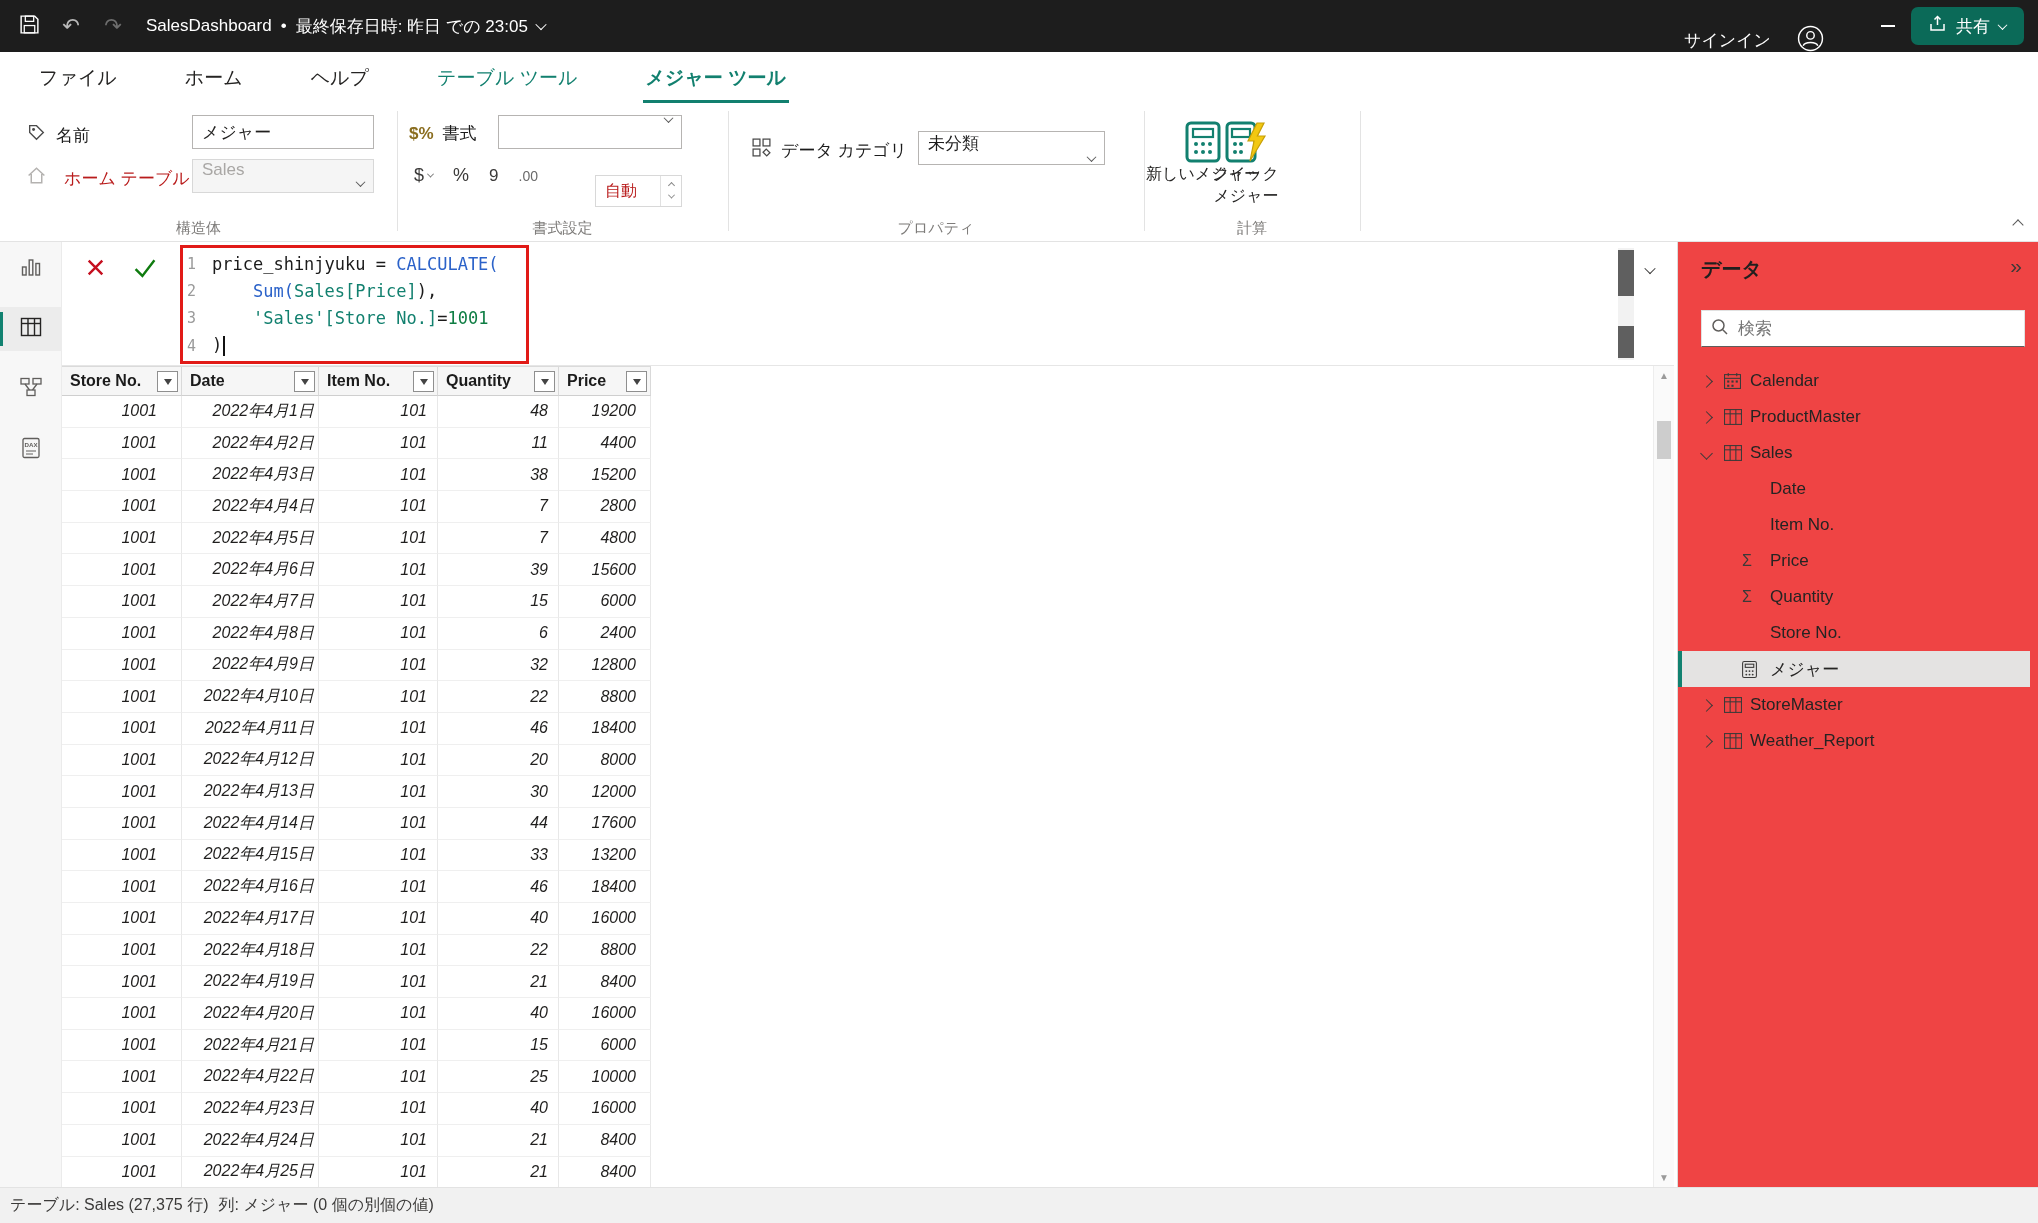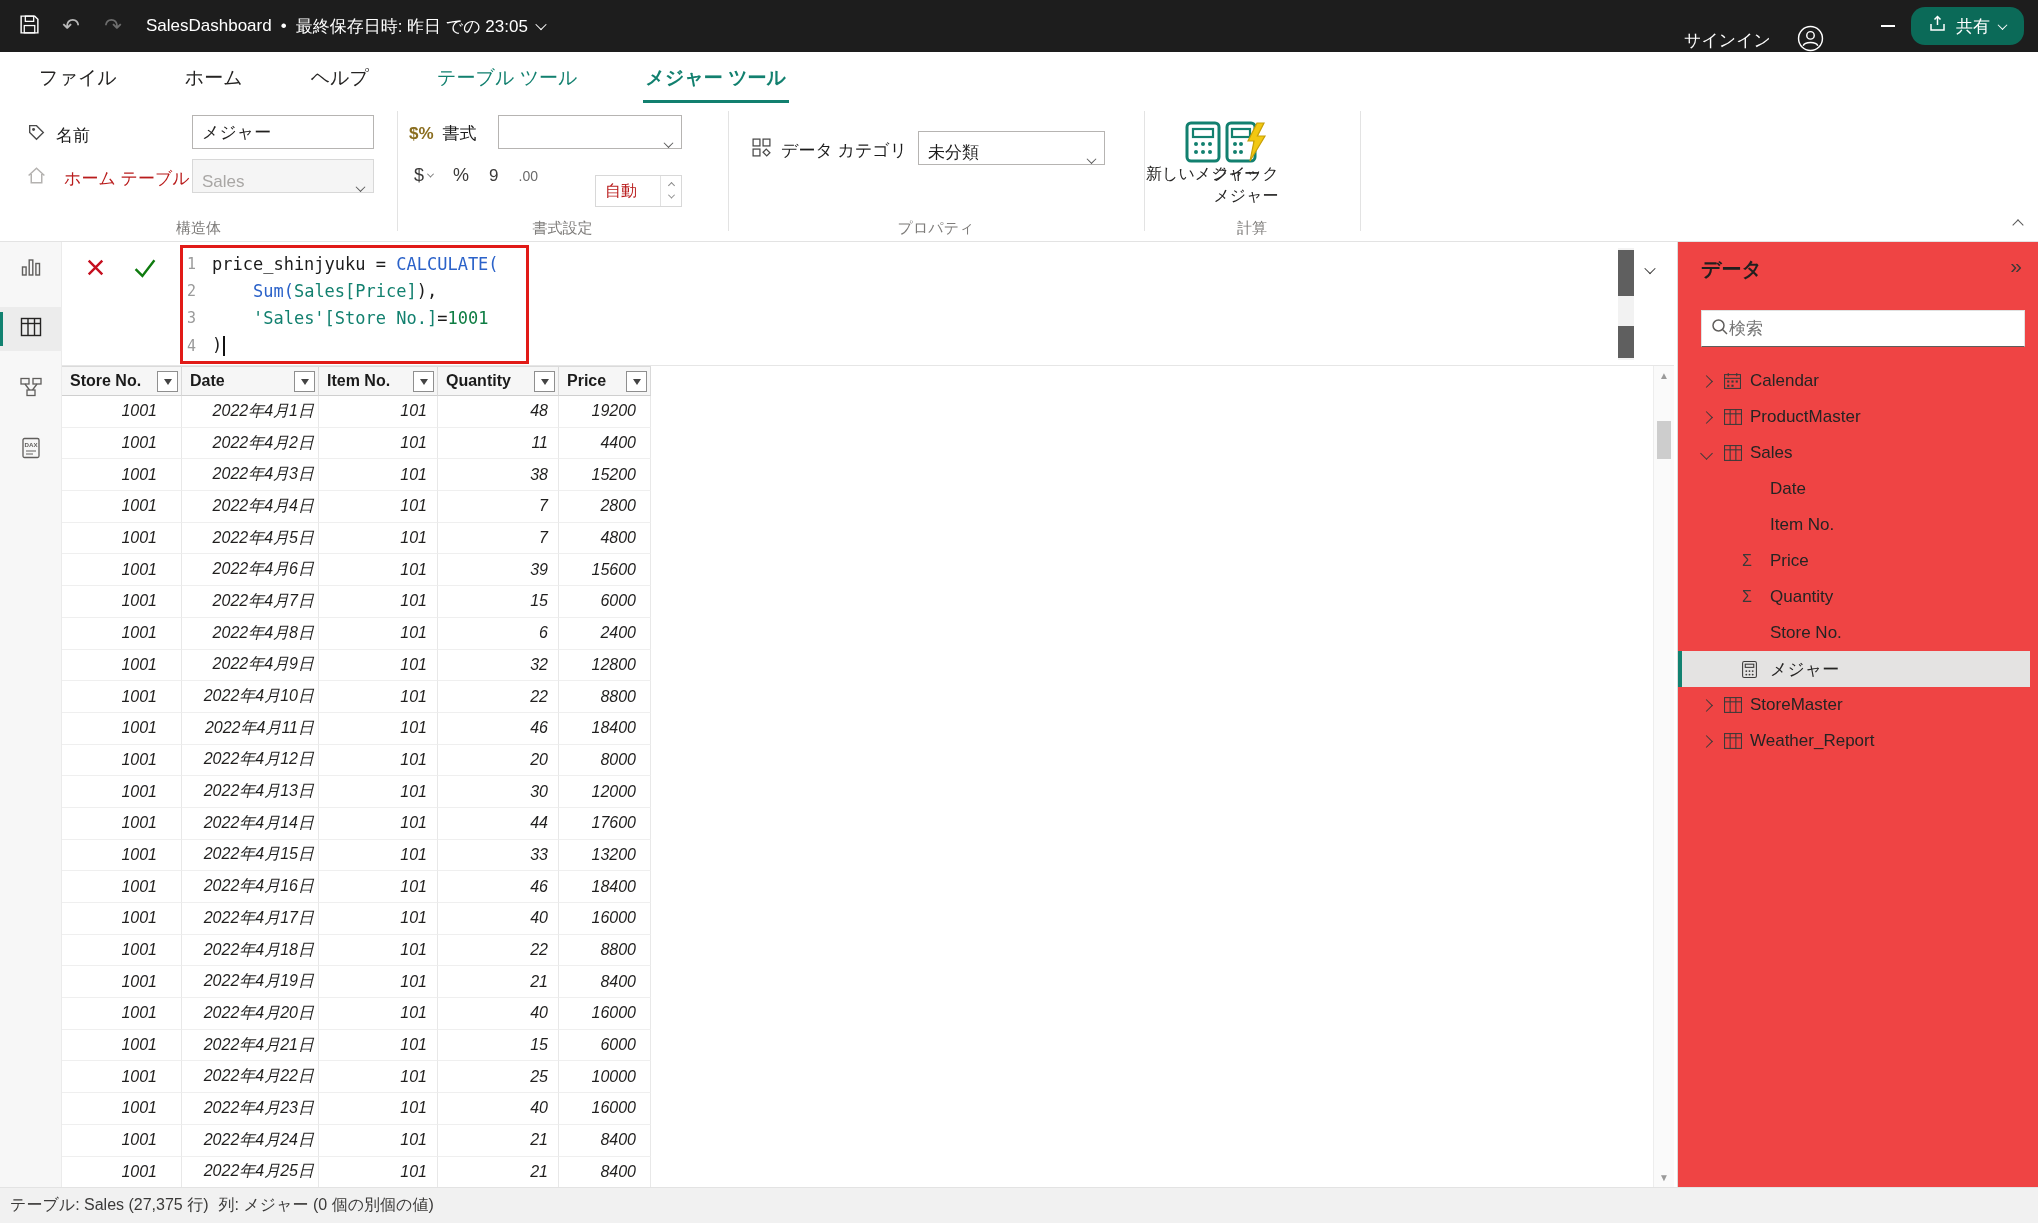--- a/index.html
+++ b/index.html
@@ -29,32 +29,32 @@
   .close-x { font-size:23px; line-height:1; }
 
   
   #tabrow { position:absolute; left:0; top:52px; width:100%; height:51px; background:#fff; display:flex;
             align-items:stretch; gap:62px; padding-left:36px; }
   .rtab { display:flex; align-items:center; font-size:19px; color:#252423; position:relative; padding:0 3px; white-space:nowrap; }
   .rtab.ctx { color:var(--ctx); }
   .rtab.active { font-weight:bold; }
   .rtab.active::after { content:""; position:absolute; left:0; right:0; bottom:0; height:3px; background:var(--ctx); }
   #share-btn { position:absolute; right:14px; top:7px; width:113px; height:38px; background:var(--share); color:#fff;
-               border-radius:14px; display:flex; align-items:center; justify-content:center; gap:9px; font-size:17px; }
+               border-radius:7px; display:flex; align-items:center; justify-content:center; gap:9px; font-size:17px; }
   #share-btn .chev { border-color:#fff; width:7px; height:7px; }
 
   
   #ribbon { position:absolute; left:0; top:103px; width:100%; height:139px; background:#fff; border-bottom:1px solid #e3e3e3; }
   .gdiv { position:absolute; top:8px; height:120px; width:1px; background:#e3e3e3; }
   .gcap { position:absolute; bottom:3px; font-size:15px; color:#7e7c7a; text-align:center; }
   .rb-label-row { position:absolute; display:flex; align-items:center; gap:9px; font-size:17px; }
   .rb-input { position:absolute; border:1px solid #b6b4b2; background:#fff; font-size:17px; padding:0 9px;
               font-family:"Liberation Sans","DejaVu Sans",sans-serif; color:#201f1e; }
-  .rb-select { position:absolute; border:1px solid #b6b4b2; background:#fff; display:flex; align-items:flex-end;
-               padding:0 9px; font-size:17px; }
+  .rb-select { position:absolute; border:1px solid #b6b4b2; background:#fff; display:flex; align-items:flex-start;
+               padding:0 9px; font-size:17px;flex-direction:column; }
   .rb-select .chev { margin-left:auto; color:#5a5a5a; width:7px; height:7px; }
   .rb-select.disabled { background:#f5f5f5; border-color:#d8d8d8; color:#a9a7a5; }
   .dis-text { color:#b91c1c;gap:17px; }
   #fmt-icons-row { position:absolute; left:414px; top:62px; display:flex; align-items:center; gap:20px; color:#3b3a39; }
   #auto-box { position:absolute; left:595px; top:72px; width:87px; height:32px; border:1px solid #d8d8d8; display:flex; align-items:center; }
   #auto-box .spin { margin-left:auto; width:21px; align-self:stretch; border-left:1px solid #e1e1e1;
                     display:flex; flex-direction:column; align-items:center; justify-content:space-evenly; }
   #auto-box .spin .chev { width:5px; height:5px; color:#8a8a8a; }
   .big-btn { position:absolute; top:6px; width:118px; text-align:center; }
   .big-btn .icon-slot { height:54px; display:flex; align-items:flex-end; justify-content:center; }
@@ -104,21 +104,21 @@
   #table-vscroll { position:absolute; right:0; top:0; bottom:0; width:21px; background:#fafafa; border-left:1px solid #ededed; }
   #table-vscroll .up { position:absolute; top:4px; left:0; right:0; text-align:center; font-size:10px; color:#9a9a9a; }
   #table-vscroll .down { position:absolute; bottom:4px; left:0; right:0; text-align:center; font-size:10px; color:#9a9a9a; }
   #table-vscroll .thumb { position:absolute; left:3px; right:3px; top:55px; height:38px; background:#cdcdcd; }
 
   
   #data-pane { position:absolute; left:1677px; top:242px; width:361px; height:945px; background:#ef4444; border-left:1px solid #dcdcdc; }
   #dp-title { position:absolute; left:23px; top:14px; font-size:20px; font-weight:600; color:#201f1e; }
   #dp-collapse { position:absolute; right:16px; top:12px; font-size:21px; color:#3b3a39; }
   #dp-search { position:absolute; left:23px; top:68px; width:324px; height:37px; background:#fff;
-               border:1px solid #e1e1e1; border-bottom:1px solid #5f5d5b; display:flex; align-items:center; padding:0 9px; }
+               border:1px solid #e1e1e1; border-bottom:1px solid #5f5d5b; display:flex; align-items:center; gap:9px; padding:0 9px; }
   #dp-search input { border:none; outline:none; background:transparent; font-size:17px; width:100%;
                      font-family:"Liberation Sans","DejaVu Sans",sans-serif; color:#201f1e; }
   #field-list { position:absolute; left:0; right:0; top:121px; }
   .trow { display:flex; align-items:center; height:36px; margin-right:8px; position:relative; font-size:17px; color:#252423; }
   .trow.lvl0 { padding-left:24px; }
   .trow.lvl1 { padding-left:64px; }
   .trow .tchev { width:9px; height:9px; border-right:1.5px solid #3b3a39; border-bottom:1.5px solid #3b3a39; flex:none; margin-right:13px; }
   .tchev.right { transform:rotate(-45deg); }
   .tchev.down { transform:rotate(45deg); }
   .ticon { width:26px; flex:none; display:flex; align-items:center; }

